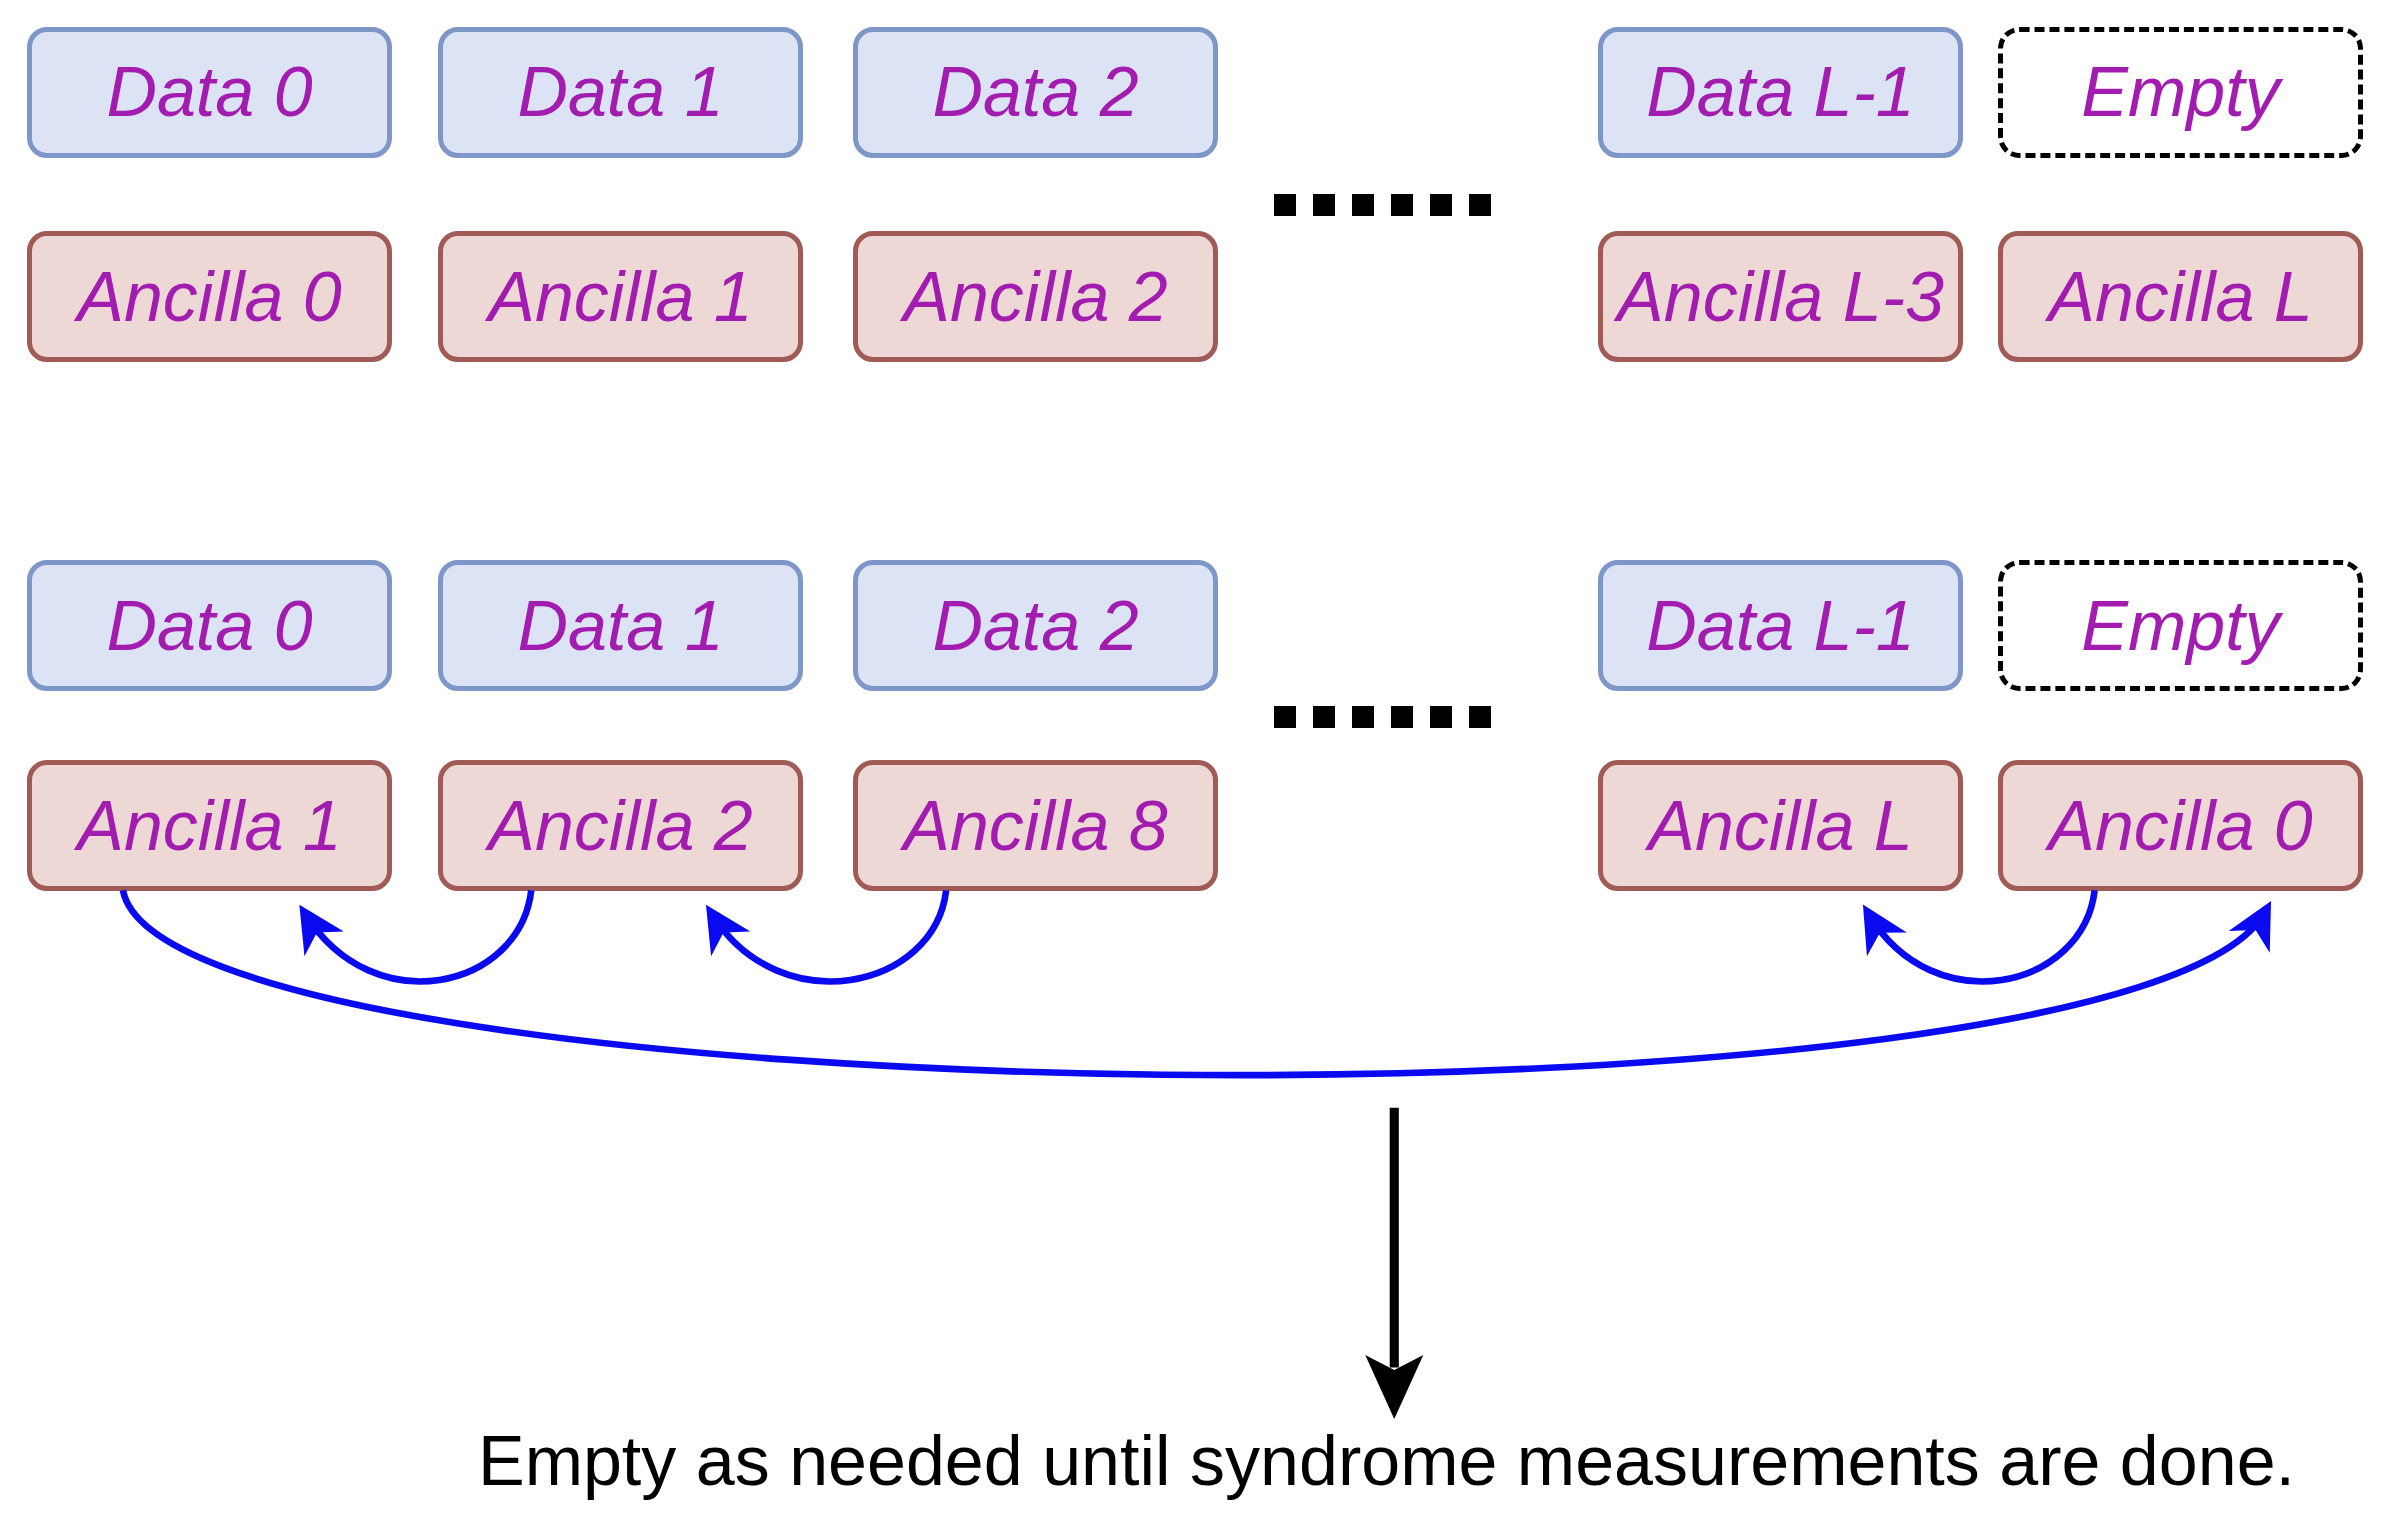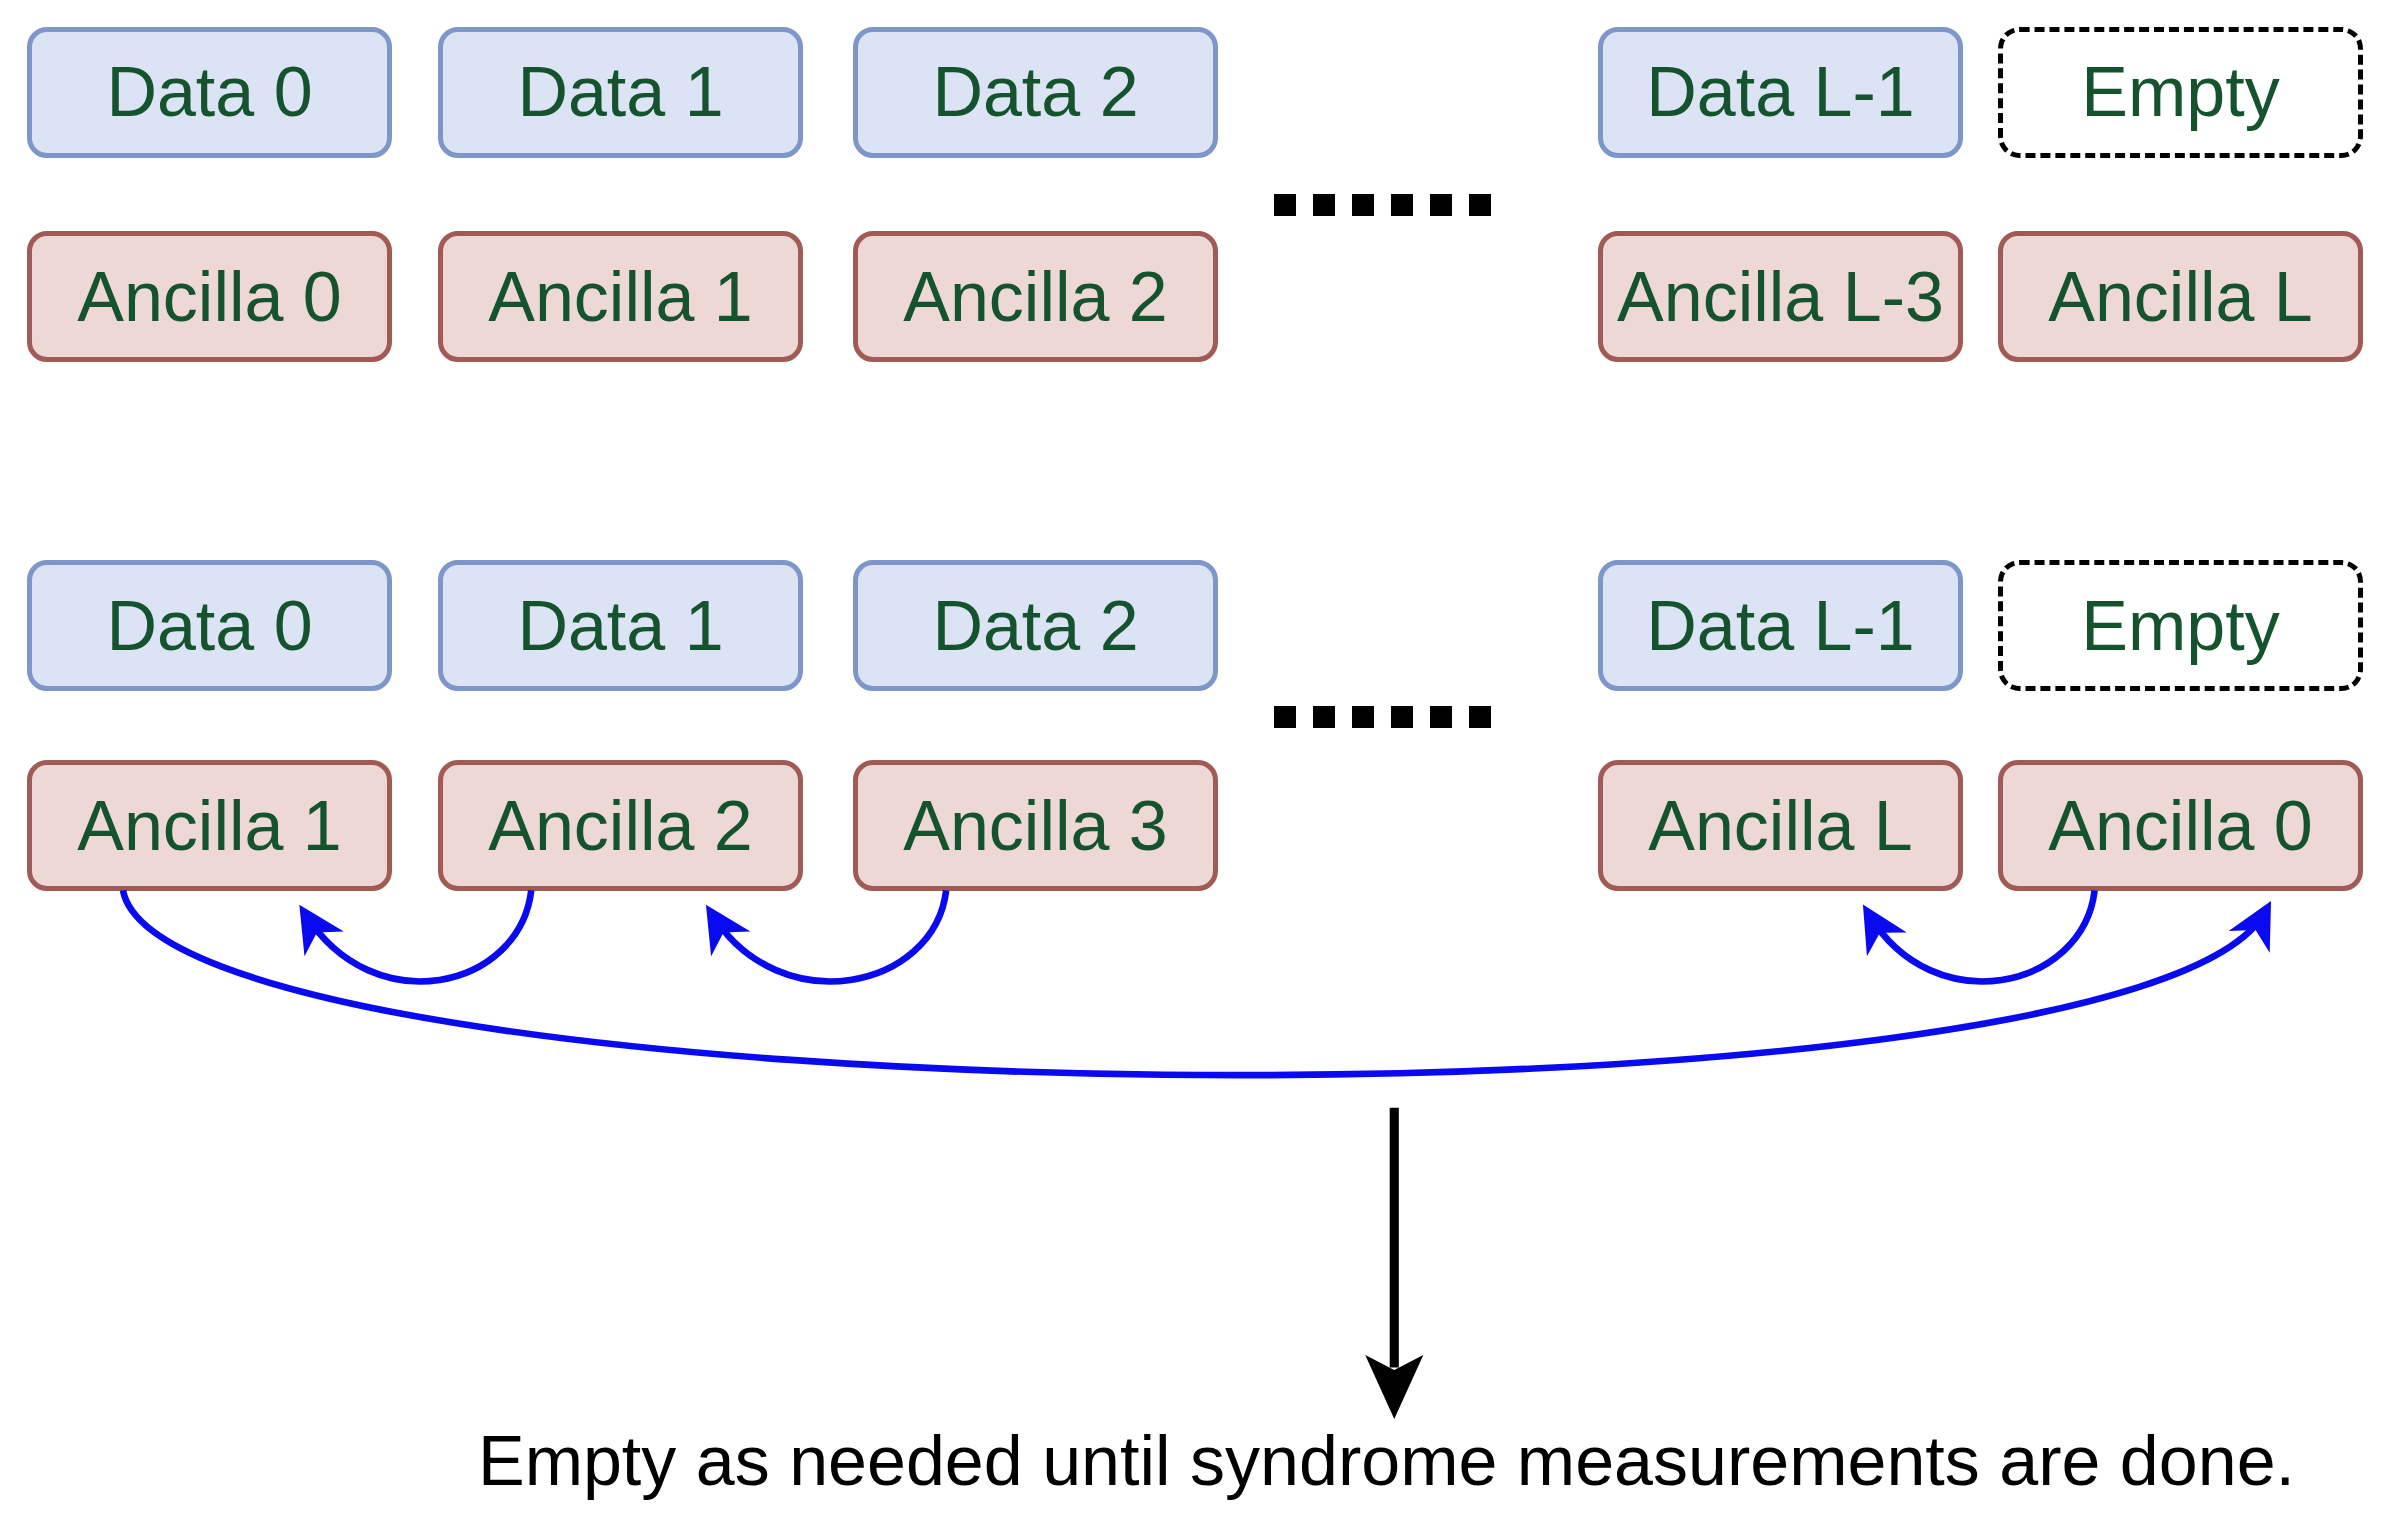--- a/index.html
+++ b/index.html
@@ -9,22 +9,23 @@
     background:#ffffff;
     font-family:"Liberation Sans", sans-serif;
     overflow:hidden;
   }
   .box{
     position:absolute;
     width:365px;height:131px;
     box-sizing:border-box;
     border-radius:20px;
     display:flex;align-items:center;justify-content:center;
-    font-size:70px;color:#14532d;
+    font-size:70px;color:#a21caf;
     white-space:nowrap;
+    font-style:italic;
   }
   .data-box{background:#dbe3f5;border:5.8px solid #7e96c8;}
   .ancilla-box{background:#eed8d6;border:5.8px solid #a15b56;}
   .empty-box{background:#ffffff;border:5.8px dashed #000000;border-radius:21.6px;}
   .c1{left:27px}.c2{left:438px}.c3{left:853px}.c4{left:1598px}.c5{left:1998px}
   .r1{top:26.6px}.r2{top:231px}.r3{top:560px}.r4{top:760px}
   .dots{
     position:absolute;left:1274px;width:217px;
     display:flex;justify-content:space-between;
   }
@@ -107,21 +108,21 @@
       <i></i>
   </div>
 
   <div class="box ancilla-box c1 r4">
       <span>Ancilla 1</span>
     </div>
   <div class="box ancilla-box c2 r4">
       <span>Ancilla 2</span>
     </div>
   <div class="box ancilla-box c3 r4">
-      <span>Ancilla 3</span>
+      <span>Ancilla 8</span>
     </div>
   <div class="box ancilla-box c4 r4">
       <span>Ancilla L</span>
     </div>
   <div class="box ancilla-box c5 r4">
       <span>Ancilla 0</span>
     </div>
 
   <svg id="overlay" viewBox="0 0 2893 1851">
     <defs>

